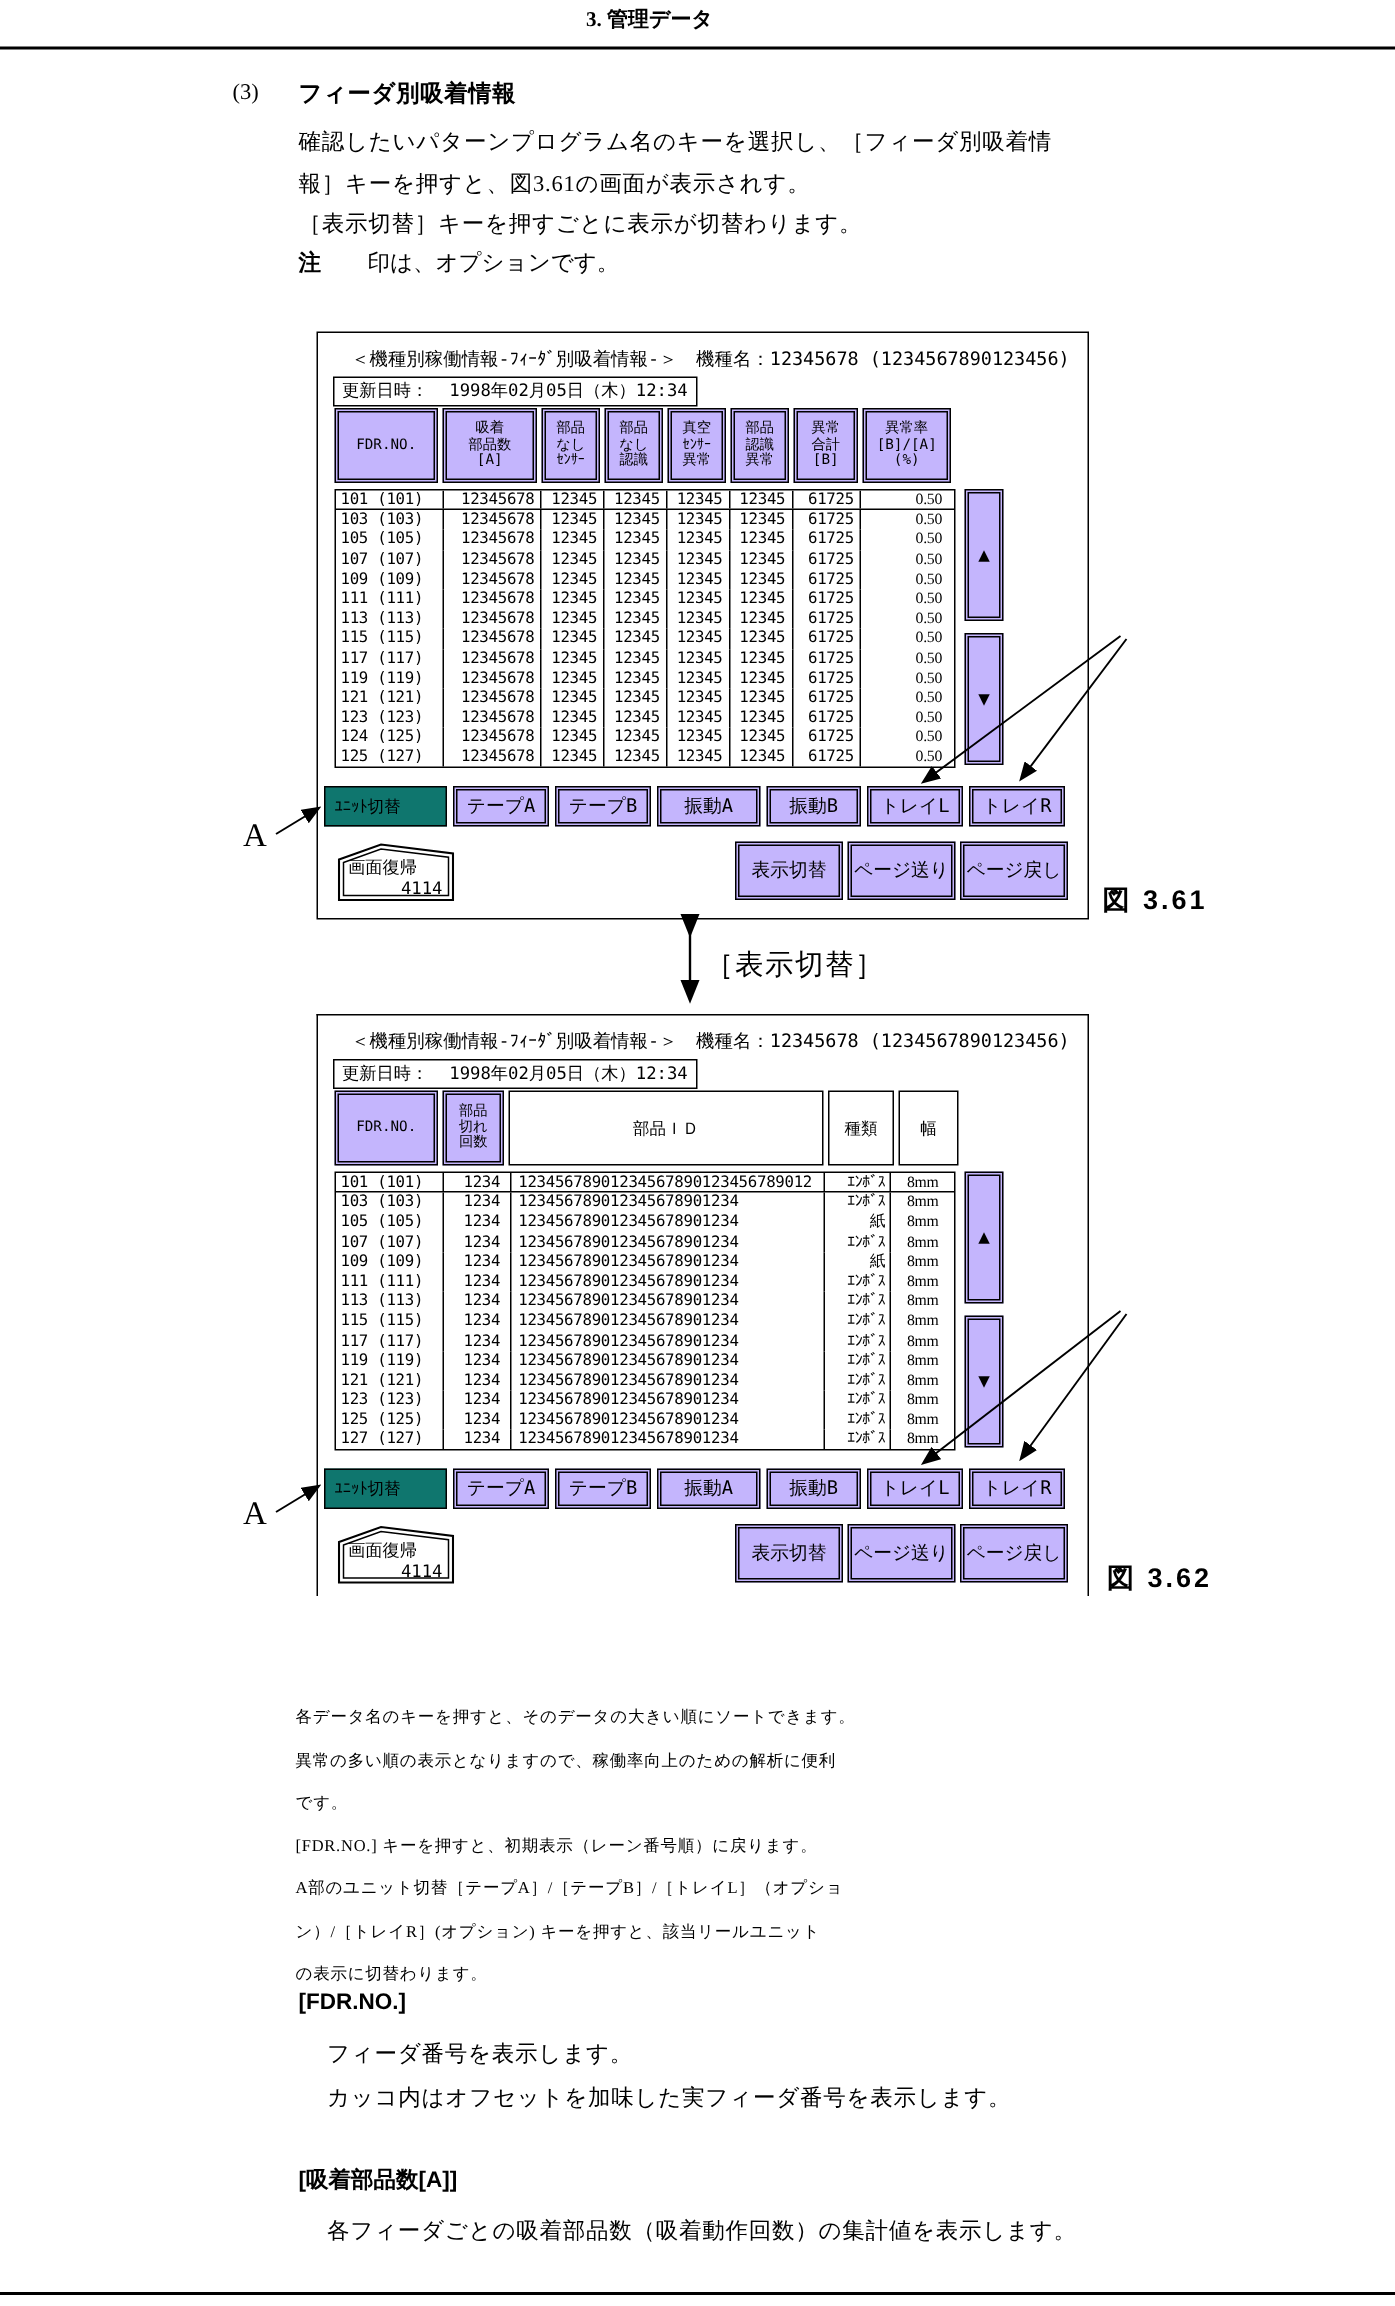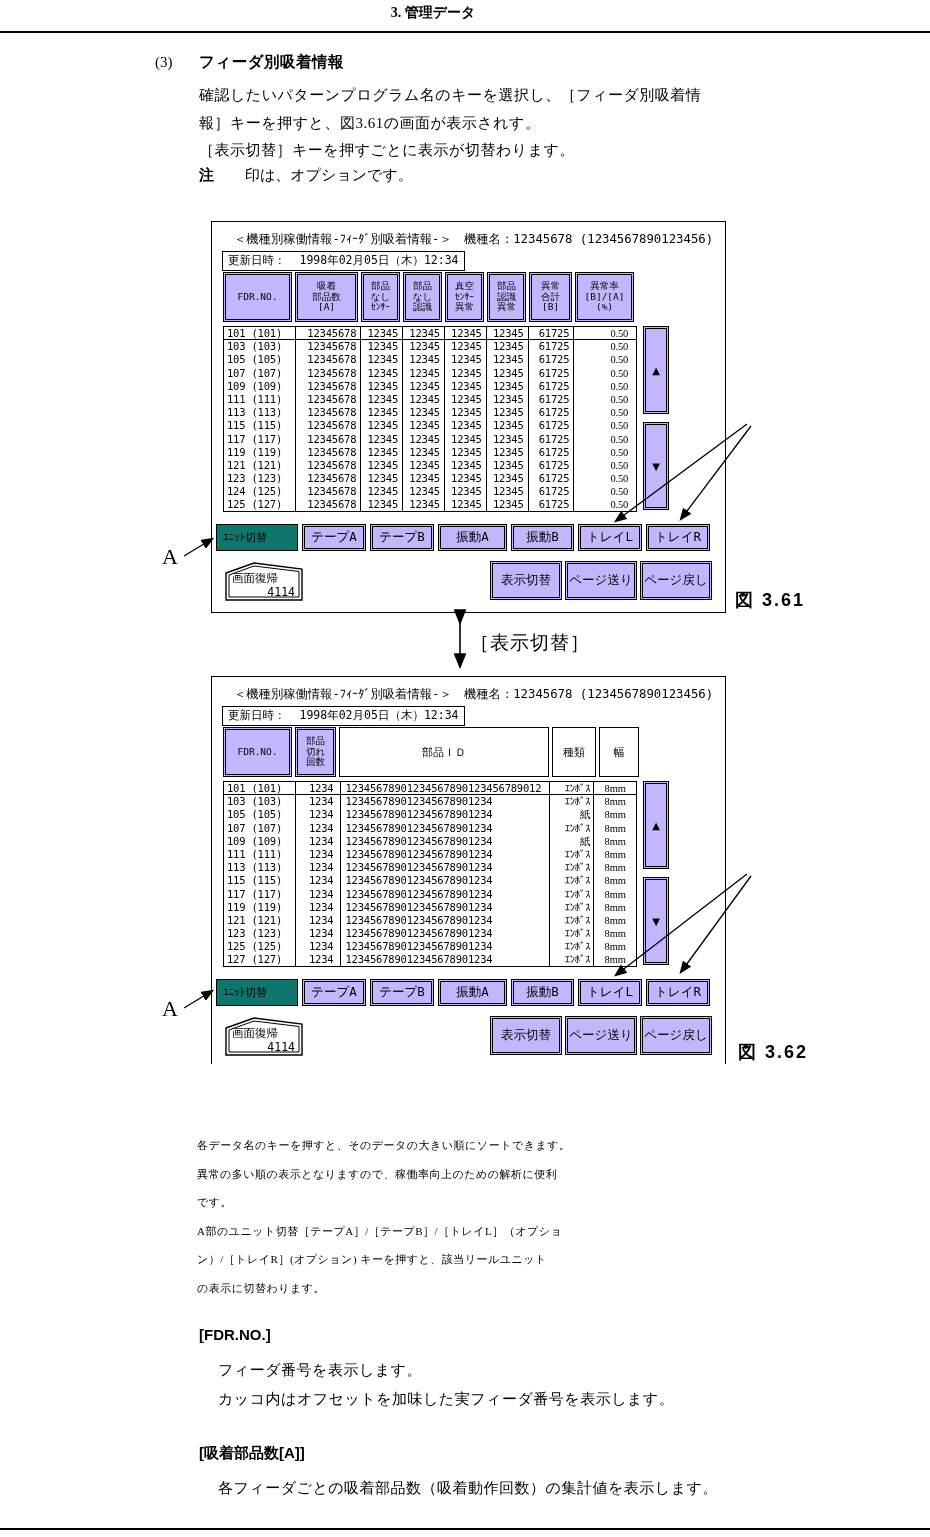--- a/index.html
+++ b/index.html
@@ -517,20 +517,21 @@
   </div>
   <div class="fig-label" id="fig2">図 3.62</div>
 
   <div class="a-marker" id="a1">A</div>
   <div class="a-marker" id="a2">A</div>
 
   <div class="body-text" id="body-lines">
       <div>各データ名のキーを押すと、そのデータの大きい順にソートできます。</div>
       <div>異常の多い順の表示となりますので、稼働率向上のための解析に便利</div>
       <div>です。</div>
+      <div>[FDR.NO.] キーを押すと、初期表示（レーン番号順）に戻ります。</div>
       <div>A部のユニット切替［テープA］/［テープB］/［トレイL］（オプショ</div>
       <div>ン）/［トレイR］(オプション) キーを押すと、該当リールユニット</div>
       <div>の表示に切替わります。</div>
     </div>
 
   <div class="sub-head" id="sh1">[FDR.NO.]</div>
   <div class="sub-lines" id="sl1">
       <div>フィーダ番号を表示します。</div>
       <div>カッコ内はオフセットを加味した実フィーダ番号を表示します。</div>
     </div>

